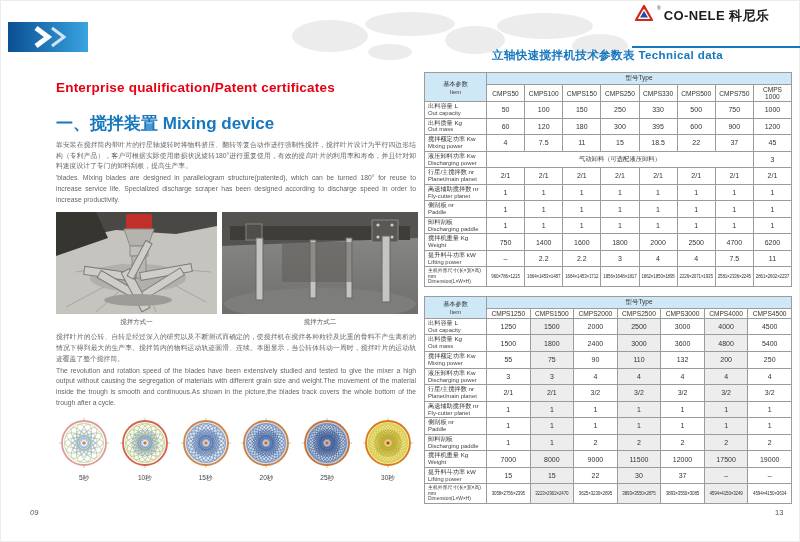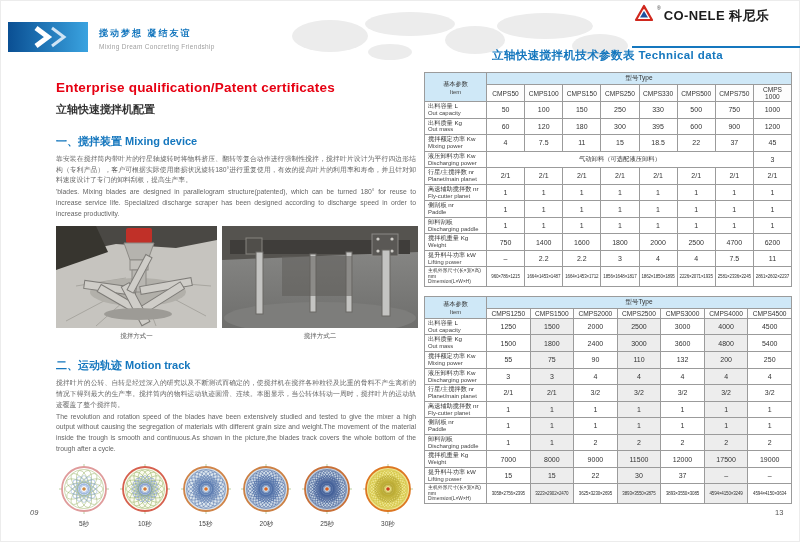--- a/index.html
+++ b/index.html
@@ -16,21 +16,21 @@
   .map-decor { position:absolute; left:270px; top:6px; }
   .hdr-brand { position:absolute; left:634px; top:4px; display:flex; align-items:flex-start; gap:3px; }
   .brand-name { font-weight:bold; font-size:13px; color:#1c1c1c; letter-spacing:.4px; margin-top:3px;}
   .brand-reg { font-size:5px; color:#333; margin-top:1px; }
   .hdr-line { position:absolute; left:632px; top:46px; width:168px; height:2px; background:#1577be; }
 
   
   .lp { position:absolute; left:56px; top:80px; width:360px; }
   .lp-title-en { color:#e60012; font-size:13.5px; font-weight:bold; letter-spacing:.2px; }
   .lp-title-cn { color:#333; font-size:11px; font-weight:bold; margin-top:7px; }
-  .sec-h { color:#1577be; font-size:11px; font-weight:bold; margin-top:17px; }
+  .sec-h { color:#1577be; font-size:17px; font-weight:bold; margin-top:17px; }
   .para { font-size:6.8px; line-height:1.58; color:#666; text-align:justify; margin-top:5px; }
   .para.en { margin-top:1px; }
   .photos { display:flex; gap:5px; margin-top:7px; }
   .photos figure { text-align:center; }
   .photos figcaption { font-size:6.5px; color:#555; margin-top:4px; }
   .photos svg { display:block; }
   .tracks { display:flex; justify-content:space-between; margin-top:8px; width:360px; }
   .track { text-align:center; width:56px; }
   .track figcaption { font-size:6.5px; color:#444; margin-top:1px; }
 
@@ -76,39 +76,34 @@
     <defs>
       <linearGradient id="lg1" x1="0" y1="0" x2="1" y2="0">
         <stop offset="0" stop-color="#0a4f93"></stop>
           <stop offset="1" stop-color="#3aa3e0"></stop>
       </linearGradient>
     </defs>
     <rect x="0" y="0" width="80" height="30" fill="url(#lg1)"></rect>
     <polyline points="28,6 40,15 28,24" fill="none" stroke="#ffffff" stroke-width="5"></polyline>
     <polyline points="44,6 56,15 44,24" fill="none" stroke="#cfe4f5" stroke-width="3"></polyline>
   </svg>
-  <div class="hdr-slogans">
-    <div class="slogan-cn">搅动梦想  凝结友谊</div>
-    <div class="slogan-en">Mixing  Dream Concreting Friendship</div>
-  </div>
 
   <div class="hdr-brand">
     <svg width="20" height="20" viewBox="0 0 20 20">
       <path d="M10 2 L18 16 L2 16 Z" fill="none" stroke="#d0281e" stroke-width="2.2" stroke-linejoin="round"></path>
       <path d="M10 7 L14 13.5 L6 13.5 Z" fill="#1d4f9e"></path>
       <circle cx="10" cy="4" r="1.4" fill="#d0281e"></circle>
     </svg>
     <span class="brand-reg">®</span>
     <span class="brand-name">CO-NELE 科尼乐</span>
   </div>
   <div class="hdr-line"></div>
 
   <section class="lp">
     <h1 class="lp-title-en">Enterprise qualification/Patent certificates</h1>
-    <h2 class="lp-title-cn">立轴快速搅拌机配置</h2>
 
     <h3 class="sec-h">一、搅拌装置 Mixing device</h3>
     <p class="para">靠安装在搅拌筒内带叶片的行星轴旋转时将物料挤压、翻转等复合动作进行强制性搅拌，搅拌叶片设计为平行四边形结构（专利产品），客户可根据实际使用磨损状况旋转180°进行重复使用，有效的提高叶片的利用率和寿命，并且针对卸料速度设计了专门的卸料刮板，提高生产率。</p>
     <p class="para en">'blades. Mixing blades are designed in parallelogram structure(patented), which can be turned 180° for reuse to increase service life. Specialized discharge scraper has been designed according to discharge speed in order to increase productivity.</p>
 
     <div class="photos">
       <figure>
         <svg width="161" height="102" viewBox="0 0 161 102">
           <rect width="161" height="102" fill="#c6c4bf"></rect>
           <polygon points="0,0 161,0 161,14 120,22 60,18 0,30" fill="#4a4844"></polygon>
@@ -161,21 +156,20 @@
             <rect x="88" y="28" width="6" height="58"></rect>
             <rect x="124" y="26" width="6" height="60"></rect>
             <rect x="160" y="24" width="8" height="66"></rect>
           </g>
           <rect x="60" y="30" width="70" height="40" fill="#5f5d5a" opacity=".55"></rect>
         </svg>
         <figcaption>搅拌方式二</figcaption>
       </figure>
     </div>
 
-    <h3 class="sec-h">二、运动轨迹 Motion track</h3>
     <p class="para">搅拌叶片的公转、自转是经过深入的研究以及不断测试而确定的，使搅拌机在搅拌各种粒径及比重的骨料不产生离析的情况下得到最大的生产率。搅拌筒内的物料运动轨迹圆滑、连续。本图显示，当公转体转动一周时，搅拌叶片的运动轨迹覆盖了整个搅拌筒。</p>
     <p class="para en">The revolution and rotation speed of the blades have been extensively studied and tested to give the mixer a high output without causing the segregation of materials with different grain size and weight.The movement of the material inside the trough is smooth and continuous.As shown in the picture,the blades track covers the whole bottom of the trough after a cycle.</p>
 
     <div class="tracks" id="tracks">
         <figure class="track"><svg width="52" height="52" viewBox="-26 -26 52 52">
             <line x1="-25" y1="0" x2="25" y2="0" stroke="#8cb464" stroke-width="0.6"></line>
             <line x1="0" y1="-25" x2="0" y2="25" stroke="#8cb464" stroke-width="0.6"></line>
             <circle r="22" fill="#ffffff" stroke="#df9b9b" stroke-width="1.8"></circle>
             <circle r="19.5" fill="none" stroke="#9cb46a" stroke-width="0.5"></circle>
             <ellipse rx="19" ry="6.5" fill="none" stroke="#9cb46a" stroke-width="0.5" transform="rotate(0)"></ellipse>

